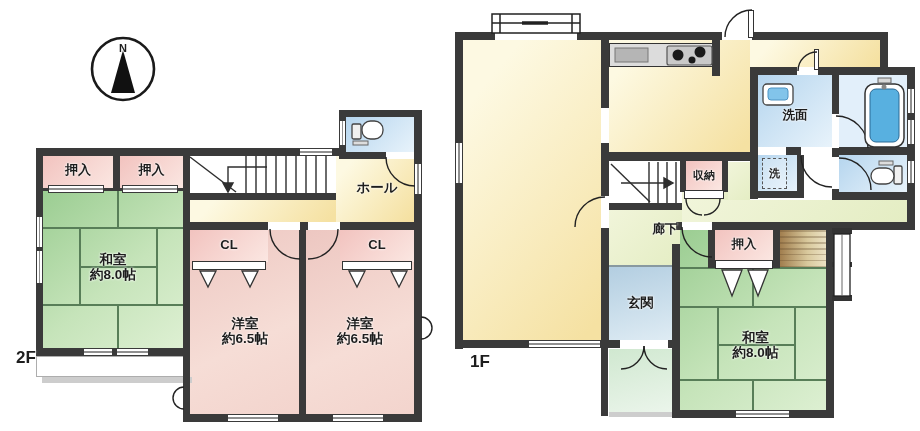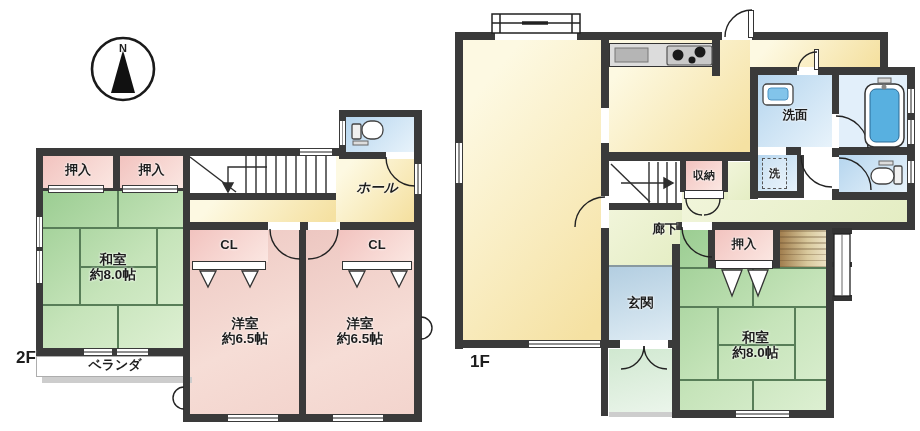--- a/index.html
+++ b/index.html
@@ -276,22 +276,21 @@
   <div class="lbl" style="left:8px;top:348px;width:36px;font-size:17px;">2F</div>
   <div class="lbl" style="left:462px;top:352px;width:36px;font-size:17px;">1F</div>
   <div class="lbl" style="left:113px;top:42px;width:20px;font-size:11px;">N</div>
 
   <div class="lbl" style="left:43px;top:163px;width:70px;font-size:13px;">押入</div>
   <div class="lbl" style="left:120px;top:163px;width:63px;font-size:13px;">押入</div>
   <div class="lbl" style="left:63px;top:252px;width:100px;font-size:13.5px;">
     <span style="display:block">和室</span>
     <span style="display:block">約8.0帖</span>
   </div>
-  <div class="lbl" style="left:60px;top:358px;width:110px;font-size:13px;">ベランダ</div>
-  <div class="lbl" style="left:340px;top:180px;width:74px;font-size:13.5px;font-style:italic;">ホール</div>
+  <div class="lbl" style="left:340px;top:180px;width:74px;font-size:13.5px;">ホール</div>
   <div class="lbl" style="left:190px;top:238px;width:78px;font-size:13px;">CL</div>
   <div class="lbl" style="left:340px;top:238px;width:74px;font-size:13px;">CL</div>
   <div class="lbl" style="left:200px;top:316px;width:90px;font-size:13.5px;">
     <span style="display:block">洋室</span>
     <span style="display:block">約6.5帖</span>
   </div>
   <div class="lbl" style="left:315px;top:316px;width:90px;font-size:13.5px;">
     <span style="display:block">洋室</span>
     <span style="display:block">約6.5帖</span>
   </div>

